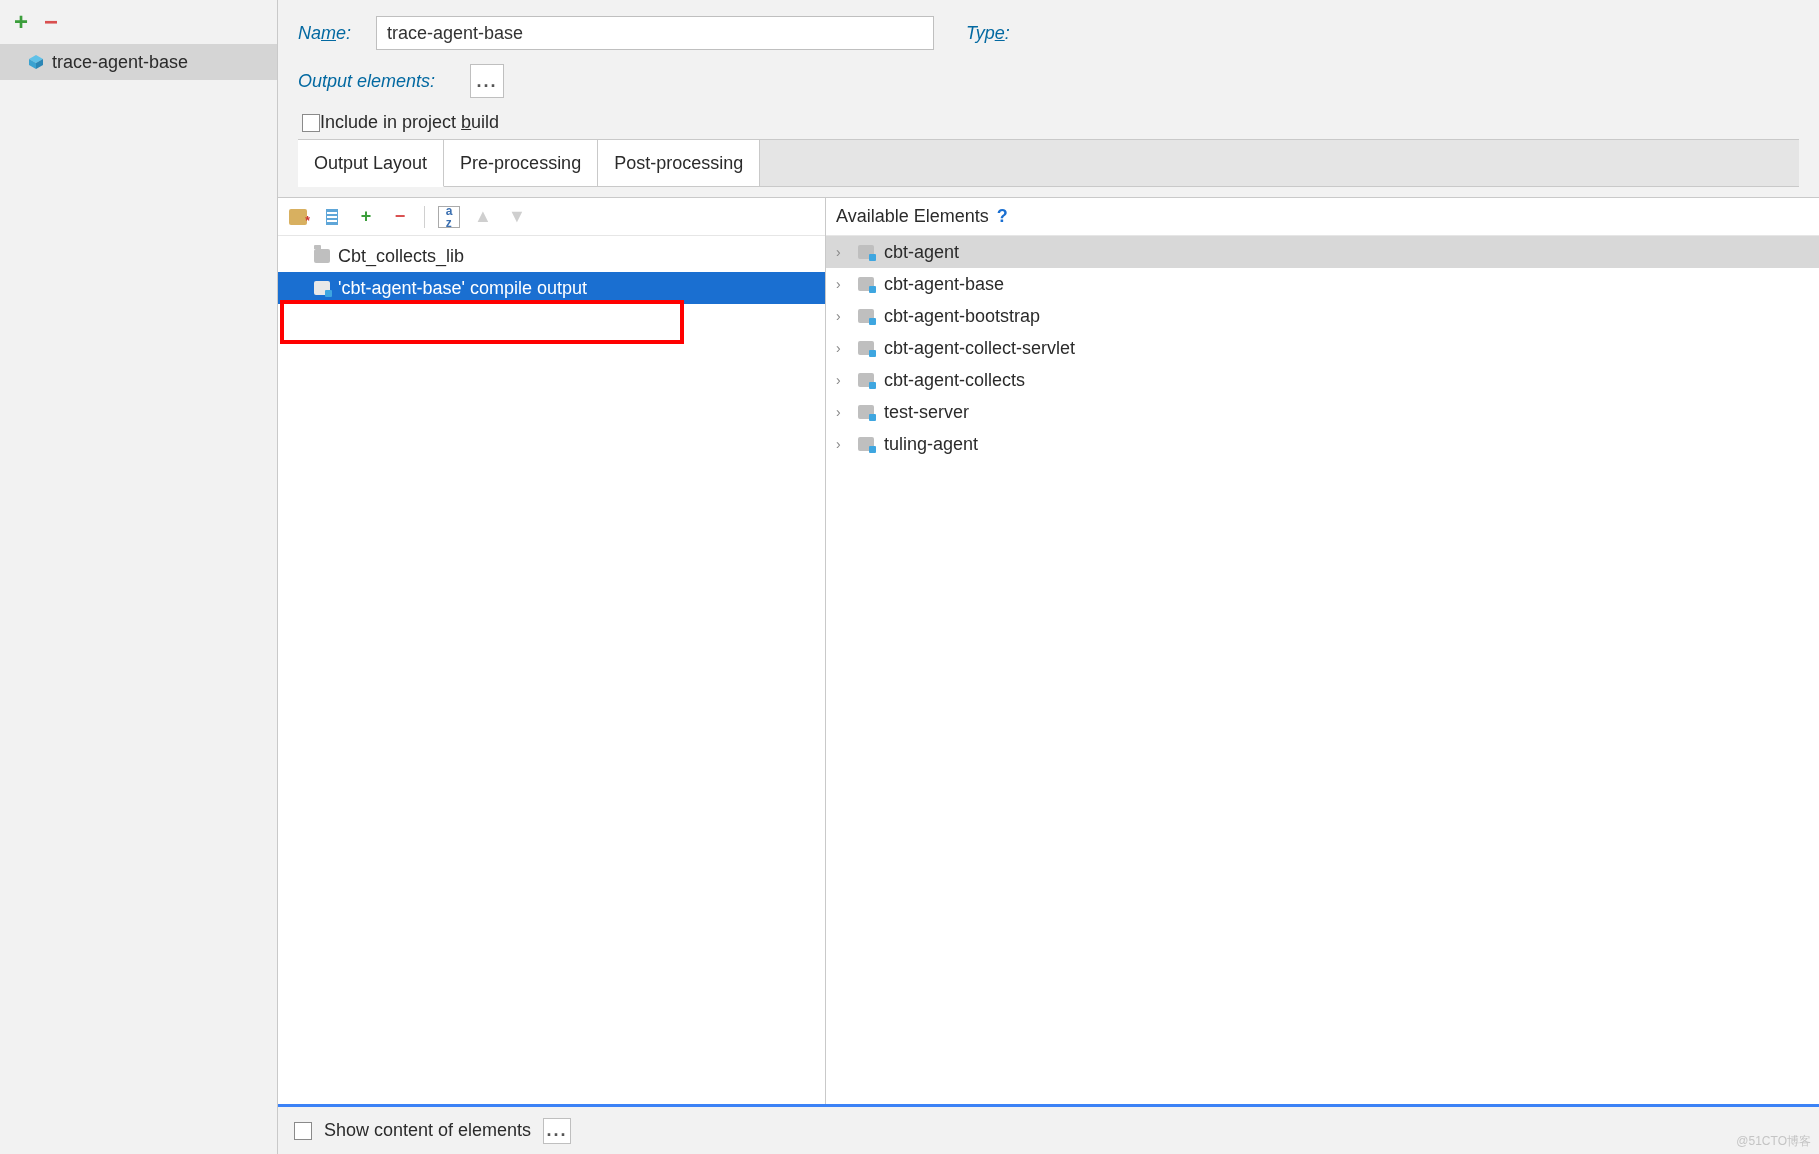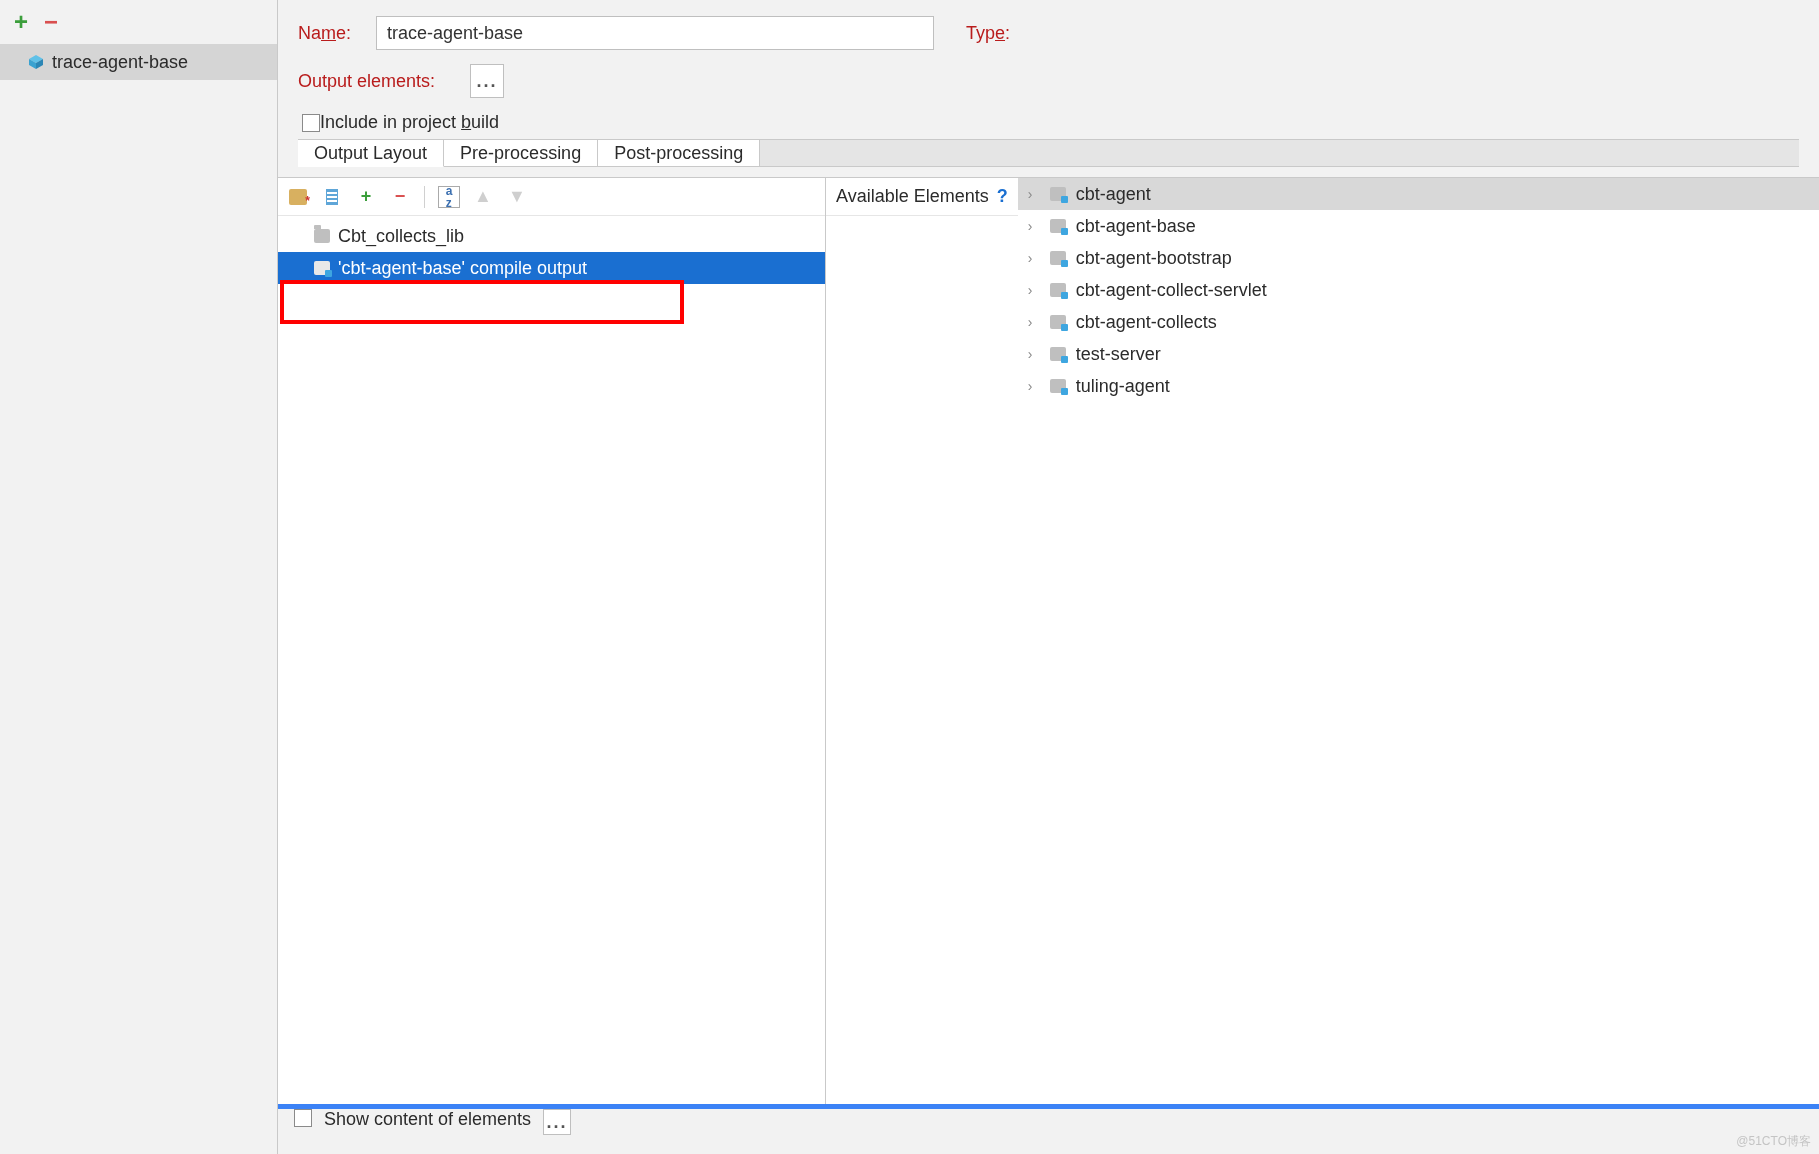--- a/index.html
+++ b/index.html
@@ -10,35 +10,35 @@
   .left-toolbar .btn { width: 30px; height: 30px; display:flex; align-items:center; justify-content:center; font-size: 24px; font-weight: bold; cursor: pointer; }
   .plus { color: #3b9e3b; }
   .minus { color: #d94f4f; }
   .artifact-list { flex:1; }
   .artifact-item { height: 36px; background: #d5d5d5; display:flex; align-items:center; padding-left: 28px; gap:8px; cursor:pointer; }
   .jar-icon { width:16px; height:16px; display:inline-block; }
   .jar-icon svg { width:16px; height:16px; }
   .right-pane { flex:1; display:flex; flex-direction:column; background:#f2f2f2; }
   .form-area { padding: 16px 20px 10px 20px; }
   .row { display:flex; align-items:center; margin-bottom:14px; gap: 12px; }
-  .row label { color:#b91c1c; }
+  .row label { color:#0369a1;font-style:italic; }
   .underline { text-decoration: underline; text-decoration-style: solid; }
   .name-label { width: 66px; }
   .input { height:34px; border:1px solid #bfbfbf; background:#fff; padding:0 10px; font-size:18px; color:#333; }
   .name-input { width: 558px; }
   .type-label { margin-left: 20px; width:50px; }
   .type-select { flex:1; height:34px; border:1px solid #bfbfbf; background:#fff; display:flex; align-items:center; padding:0 10px; justify-content:space-between; cursor:pointer; }
   .type-select .left { display:flex; align-items:center; gap:8px; }
   .chev { font-size:14px; color:#555; }
   .outdir-label { width:160px; }
   .outdir-input { flex:1; }
   .browse-btn { width:34px; height:34px; border:1px solid #bfbfbf; background:#fff; display:flex; align-items:center; justify-content:center; cursor:pointer; letter-spacing:2px; color:#555; font-weight:bold; }
   .chk-row { display:flex; align-items:center; gap:0; padding-left: 4px; margin-bottom: 4px; }
   .chkbox { width:18px; height:18px; border:1px solid #8a8a8a; background:#fff; display:inline-block; cursor:pointer; }
-  .tab-bar { display:flex; border-top:1px solid #c9c9c9; border-bottom:1px solid #c9c9c9; background:#e5e5e5; height:28px; align-items:stretch; margin-top:6px; }
+  .tab-bar { display:flex; border-top:1px solid #c9c9c9; border-bottom:1px solid #c9c9c9; background:#e5e5e5; height:48px; align-items:stretch; margin-top:6px; }
   .tab { padding:0 16px; display:flex; align-items:center; border-right:1px solid #c9c9c9; cursor:pointer; background:#ffffff; }
   .tab.active { background:#fff; border-bottom:1px solid #fff; margin-bottom:-1px; }
   .layout-area { flex:1; display:flex; flex-direction:column; background:#fff; border-top:1px solid #c9c9c9; }
   .layout-body { flex:1; display:flex; }
   .tree-col { width: 548px; border-right:1px solid #c9c9c9; display:flex; flex-direction:column; }
   .tree-toolbar { height:38px; display:flex; align-items:center; padding:0 8px; gap:10px; border-bottom:1px solid #e6e6e6;}
   .tbtn { width:24px; height:24px; display:flex; align-items:center; justify-content:center; cursor:pointer; font-size:18px; }
   .tbtn.disabled { opacity:0.4; cursor:default; }
   .sep { width:1px; height:22px; background:#d0d0d0; margin:0 2px; }
   .tree { flex:1; overflow:auto; padding-top:4px; }
@@ -46,28 +46,28 @@
   .indent1 { padding-left: 36px; }
   .indent2 { padding-left: 36px; }
   .tree-row.selected { background:#1a6fd1; color:#fff; }
   .red-box { position:absolute; border:4px solid #f00; pointer-events:none; }
   .folder-icon { width:16px; height:14px; background:#bfbfbf; display:inline-block; border-radius:2px; position:relative; }
   .folder-icon::before { content:""; position:absolute; top:-4px; left:0; width:7px; height:4px; background:#bfbfbf; border-radius:1px 1px 0 0; }
   .module-icon { width:16px; height:14px; background:#bfbfbf; display:inline-block; border-radius:2px; position:relative; }
   .module-icon::after { content:""; position:absolute; right:-2px; bottom:-2px; width:7px; height:7px; background:#3ea6e0; border-radius:1px; }
   .module-icon.light { background:#e8e8e8; }
   .zip-icon { width:12px; height:16px; display:inline-block; background:repeating-linear-gradient(to bottom,#5fa6d8 0 2px,#fff 2px 4px); border:1px solid #5fa6d8;}
-  .avail-col { flex:1; display:flex; flex-direction:row; }
+  .avail-col { flex:1; display:flex; flex-direction:column; }
   .avail-header { height:38px; display:flex; align-items:center; padding:0 10px; gap:8px; border-bottom:1px solid #e6e6e6; }
   .help-q { color:#1a6fd1; font-weight:bold; cursor:pointer; }
   .avail-list { flex:1; overflow:auto; }
   .avail-row { height:32px; display:flex; align-items:center; padding-left:10px; gap:10px; cursor:pointer; }
   .avail-row.sel { background:#d8d8d8; }
   .expander { width:12px; color:#888; font-size:14px; }
-  .bottom-bar { height:50px; border-top:5px solid #3b82f6; background:#f2f2f2; display:flex; padding:0 16px; gap:12px; }
+  .bottom-bar { height:50px; border-top:3px solid #3b82f6; background:#f2f2f2; display:flex; align-items:center; padding:16px 16px; gap:12px; }
   .watermark { position:absolute; right:8px; bottom:4px; font-size:12px; color:#c4c4c4; }
   .tree-wrap { position:relative; flex:1; display:flex; flex-direction:column; }
   .arrow { color:#888; }
   .sort-icon { border:1px solid #aaa; width:22px; height:22px; font-size:12px; display:flex; align-items:center; justify-content:center; line-height:1; color:#3b6fb0; font-weight:bold; }
   .new-folder-ic { width:18px; height:16px; background:#d8b060; border-radius:2px; position:relative; }
   .new-folder-ic::after { content:"*"; position:absolute; right:-3px; bottom:-3px; color:#c33; font-size:12px; font-weight:bold; }
 </style>
 </head>
 <body>
 

